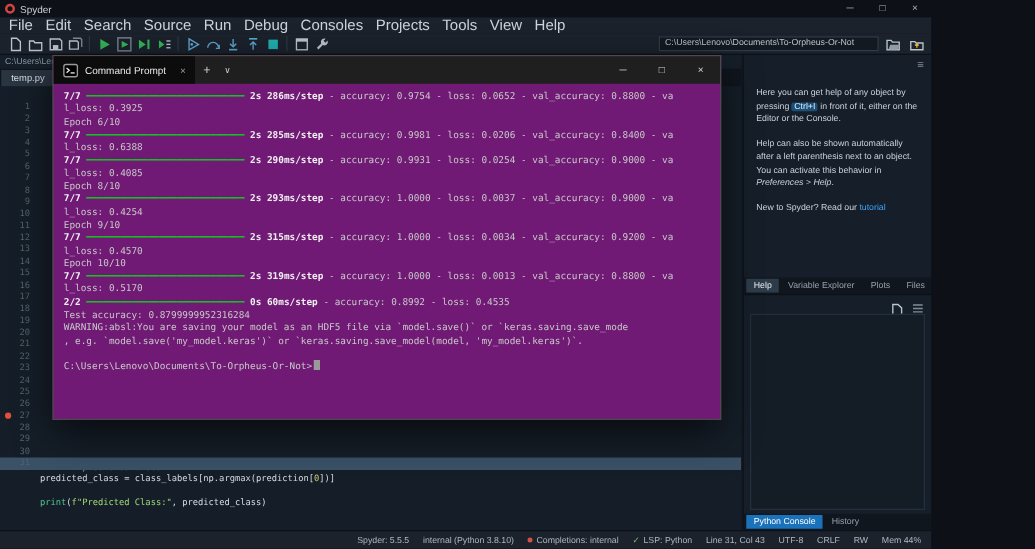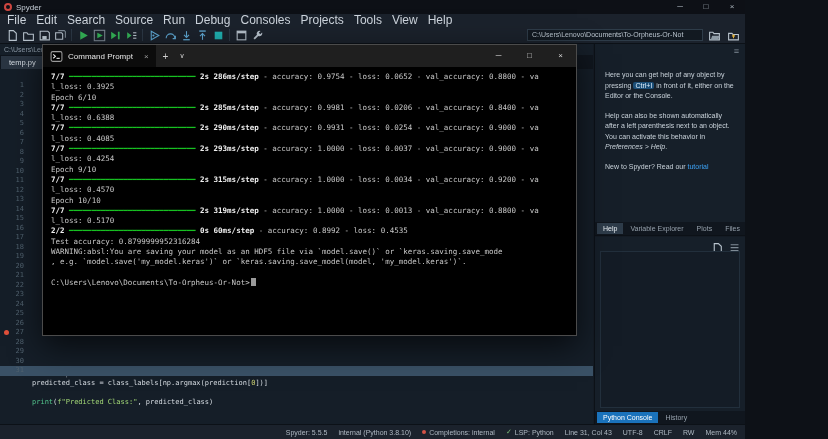--- a/index.html
+++ b/index.html
@@ -55,21 +55,21 @@
   .console-icons{position:absolute;top:2px;right:6px;display:flex;gap:6px;align-items:center;color:#7e8a95;}
   .console-icons svg{display:block}
 
   
   .statusbar{position:absolute;left:0;bottom:0;right:0;height:15px;background:#1b222c;border-top:1px solid #0c1117;display:flex;align-items:center;justify-content:flex-end;gap:11px;padding:0 8px;font-size:7px;color:#aeb8c2;}
   .sb-item{display:flex;align-items:center;gap:3px;white-space:nowrap;}
   .sb-dot{width:4px;height:4px;border-radius:50%;background:#d35246;}
   .sb-check{color:#77b575;font-size:7px;}
 
   
-  .terminal{position:absolute;left:42px;top:44px;width:535px;height:292px;background:#000000;border:1px solid #4b4b4b;box-shadow:0 10px 30px rgba(0,0,0,.65);z-index:20;}
+  .terminal{position:absolute;left:42px;top:44px;width:535px;height:292px;background:#701a75;border:1px solid #4b4b4b;box-shadow:0 10px 30px rgba(0,0,0,.65);z-index:20;}
   .term-titlebar{height:22px;background:#1f1f1f;display:flex;align-items:center;}
   .term-tab{height:22px;display:flex;align-items:center;gap:5px;padding:0 7px;background:#0c0c0c;max-width:170px;}
   .term-tab svg{display:block}
   .term-tab-title{font-size:8px;color:#e6e6e6;white-space:nowrap;}
   .term-tab-close{color:#9b9b9b;font-size:8px;margin-left:6px;}
   .term-plus{color:#d0d0d0;font-size:10px;padding:0 7px;}
   .term-dd{color:#d0d0d0;font-size:7px;padding:0 4px;}
   .term-controls{margin-left:auto;display:flex;height:100%;}
   .tc{width:31px;text-align:center;line-height:22px;font-size:8px;color:#d6d6d6;}
   .term-body{position:absolute;left:0;top:22px;right:0;bottom:0;padding:5px 0 0 8px;font-family:"DejaVu Sans Mono",monospace;font-size:7.5px;line-height:10.3px;color:#c8c8c8;overflow:hidden;}
@@ -439,20 +439,21 @@
         </div>
     </div>
     <div class="term-body" id="term-body">
         <div class="tline"><span class="tbold">7/7 </span><span class="tbar">━━━━━━━━━━━━━━━━━━━━━━━━━━━━</span><span class="tbold"> 2s 286ms/step </span><span>- accuracy: 0.9754 - loss: 0.0652 - val_accuracy: 0.8800 - va</span></div>
         <div class="tline">l_loss: 0.3925</div>
         <div class="tline">Epoch 6/10</div>
         <div class="tline"><span class="tbold">7/7 </span><span class="tbar">━━━━━━━━━━━━━━━━━━━━━━━━━━━━</span><span class="tbold"> 2s 285ms/step </span><span>- accuracy: 0.9981 - loss: 0.0206 - val_accuracy: 0.8400 - va</span></div>
         <div class="tline">l_loss: 0.6388</div>
         <div class="tline"><span class="tbold">7/7 </span><span class="tbar">━━━━━━━━━━━━━━━━━━━━━━━━━━━━</span><span class="tbold"> 2s 290ms/step </span><span>- accuracy: 0.9931 - loss: 0.0254 - val_accuracy: 0.9000 - va</span></div>
         <div class="tline">l_loss: 0.4085</div>
+        <div class="tline">Epoch 8/10</div>
         <div class="tline"><span class="tbold">7/7 </span><span class="tbar">━━━━━━━━━━━━━━━━━━━━━━━━━━━━</span><span class="tbold"> 2s 293ms/step </span><span>- accuracy: 1.0000 - loss: 0.0037 - val_accuracy: 0.9000 - va</span></div>
         <div class="tline">l_loss: 0.4254</div>
         <div class="tline">Epoch 9/10</div>
         <div class="tline"><span class="tbold">7/7 </span><span class="tbar">━━━━━━━━━━━━━━━━━━━━━━━━━━━━</span><span class="tbold"> 2s 315ms/step </span><span>- accuracy: 1.0000 - loss: 0.0034 - val_accuracy: 0.9200 - va</span></div>
         <div class="tline">l_loss: 0.4570</div>
         <div class="tline">Epoch 10/10</div>
         <div class="tline"><span class="tbold">7/7 </span><span class="tbar">━━━━━━━━━━━━━━━━━━━━━━━━━━━━</span><span class="tbold"> 2s 319ms/step </span><span>- accuracy: 1.0000 - loss: 0.0013 - val_accuracy: 0.8800 - va</span></div>
         <div class="tline">l_loss: 0.5170</div>
         <div class="tline"><span class="tbold">2/2 </span><span class="tbar">━━━━━━━━━━━━━━━━━━━━━━━━━━━━</span><span class="tbold"> 0s 60ms/step </span><span>- accuracy: 0.8992 - loss: 0.4535</span></div>
         <div class="tline">Test accuracy: 0.8799999952316284</div>

